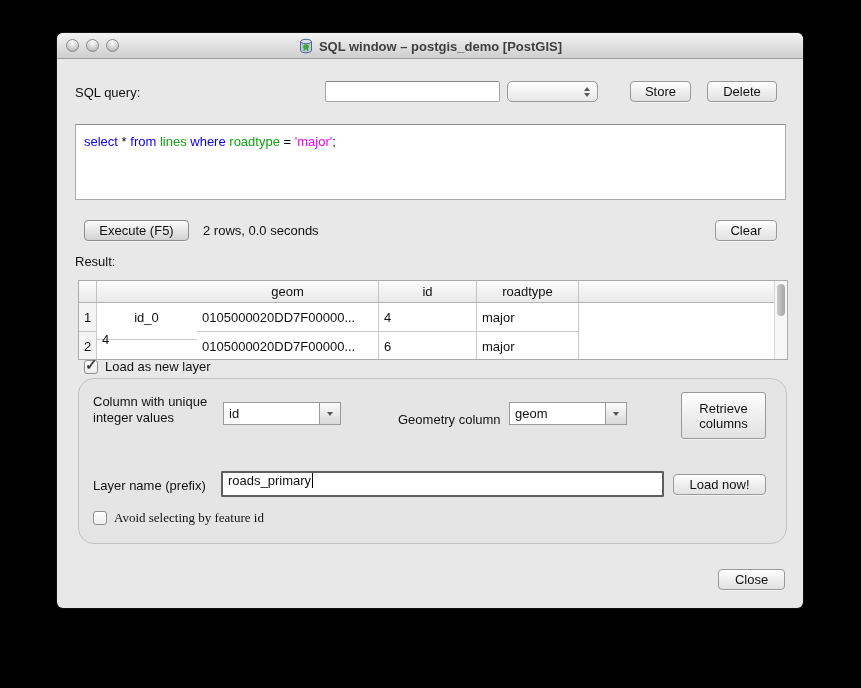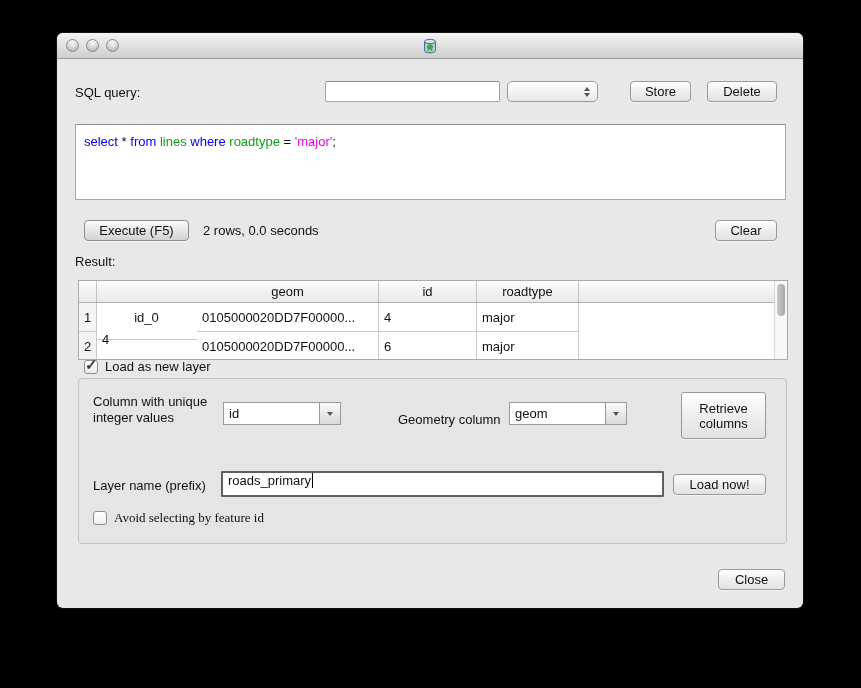--- a/index.html
+++ b/index.html
@@ -77,21 +77,21 @@
   .check-row { position:absolute; display:flex; align-items:center; gap:7px; cursor:default; }
   .cbox { width:14px; height:14px; background:linear-gradient(#ffffff,#ededed);
           border:1px solid #8f8f8f; border-radius:3px; position:relative; }
   .cbox .tick { display:none; position:absolute; left:0px; top:-5px; font-size:15px;
                 font-weight:bold; color:#3a3a3a; }
   .cbox.checked .tick { display:block; }
   .check-row .cl { font-size:13px; color:#111; }
 
   
   .groupbox { position:absolute; left:21px; top:345px; width:709px; height:166px;
-              border:1px solid #c2c2c2; border-radius:4px; background:rgba(0,0,0,0.012);padding-left:20px; }
+              border:1px solid #c2c2c2; border-radius:16px; background:rgba(0,0,0,0.012);padding-left:20px; }
   .glbl { position:absolute; font-size:13px; color:#111; }
   .combo { position:absolute; height:23px; display:flex; border:1px solid #9a9a9a; background:#fff; }
   .combo .cval { flex:1; font-size:13px; color:#111; display:flex; align-items:center; padding:0 5px; }
   .combo .cbtn { width:21px; border-left:1px solid #9a9a9a;
                  background:linear-gradient(#fbfbfb,#d9d9d9);
                  display:flex; align-items:center; justify-content:center; }
   .retrieve { left:602px; top:13px; width:85px; height:47px; text-align:center;
               line-height:15px; padding:0 6px; white-space:normal; border-radius:3px; }
   .layer-input { left:142px; top:92px; width:443px; height:26px;
                  border:2px solid #5f5f5f; border-radius:1px; }
@@ -110,20 +110,21 @@
       <div class="light"></div>
     </div>
     <div class="title-wrap">
       <span class="title-icon">
         <svg width="16" height="16" viewBox="0 0 16 16">
           <path d="M2.5 3.5v9c0 1.4 2.5 2.3 5.5 2.3s5.5-.9 5.5-2.3v-9" fill="#b9c9e0" stroke="#51678c" stroke-width="1"></path>
           <ellipse cx="8" cy="3.5" rx="5.5" ry="2.2" fill="#d6e0ee" stroke="#51678c" stroke-width="1"></ellipse>
           <path d="M5 9.2c0-1.9 1.4-2.9 3-2.9s3 1 3 2.5c0 .8-.4 1.5-1 1.9l.7 2.2H9.2l-.4-1.4c-.3.1-.6.1-.8.1-.4 0-.7 0-1-.1l-.5 1.4H5.2l.7-2.2c-.6-.4-.9-.9-.9-1.5z" fill="#3fa535"></path>
         </svg>
       </span>
+      <span class="title-text">SQL window – postgis_demo [PostGIS]</span>
     </div>
   </div>
 
   <div class="lbl" style="left:18px; top:52px;">SQL query:</div>
   <div class="txt q-input">
       <span></span>
     </div>
   <div class="q-combo">
     <span class="steppers">
       <span class="tri-up"></span>

